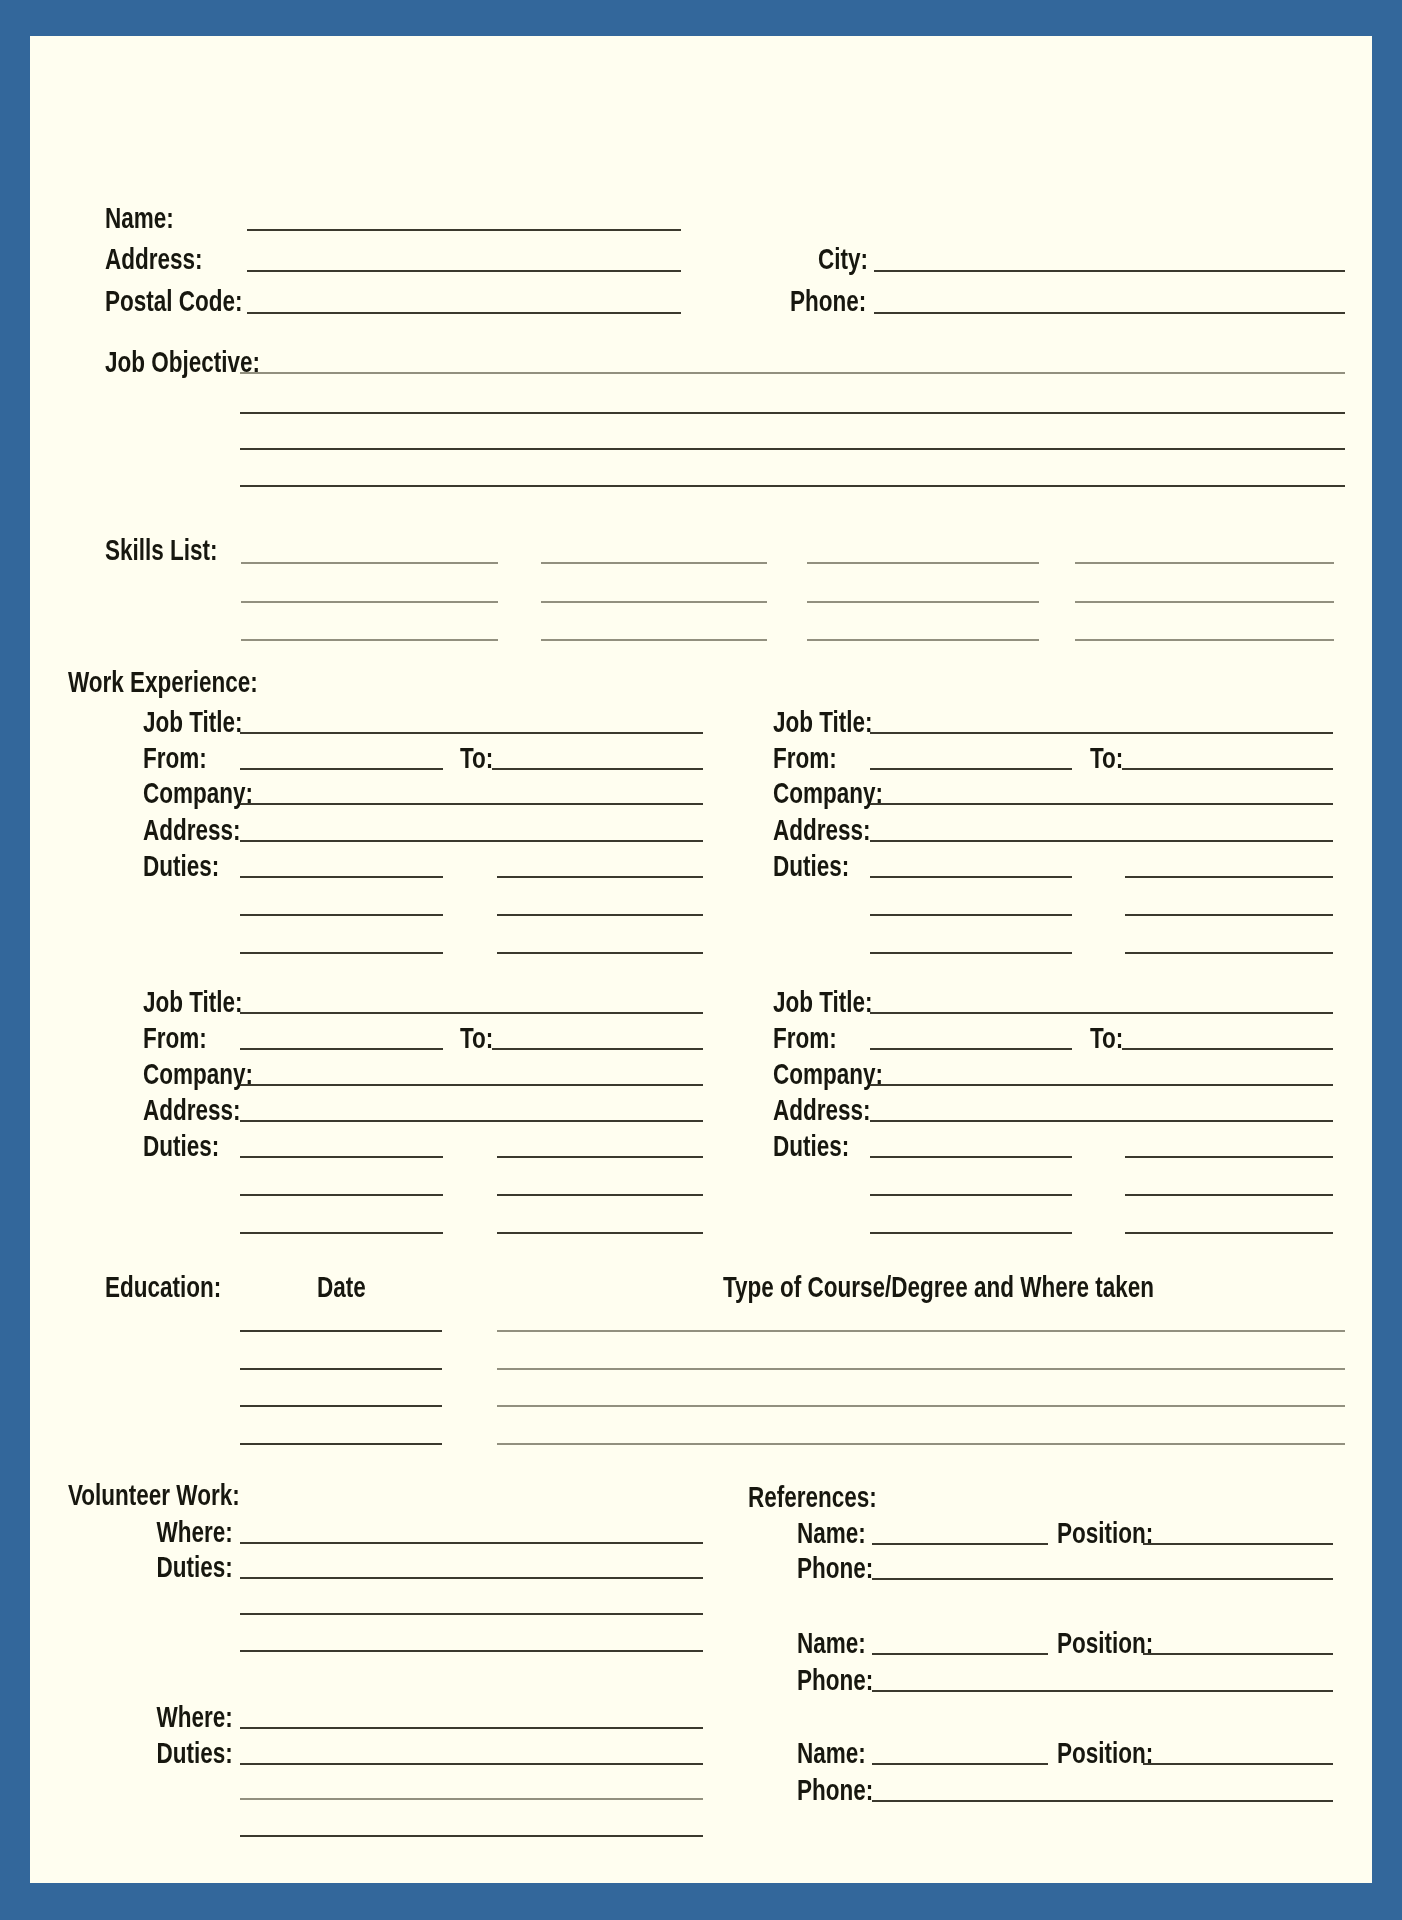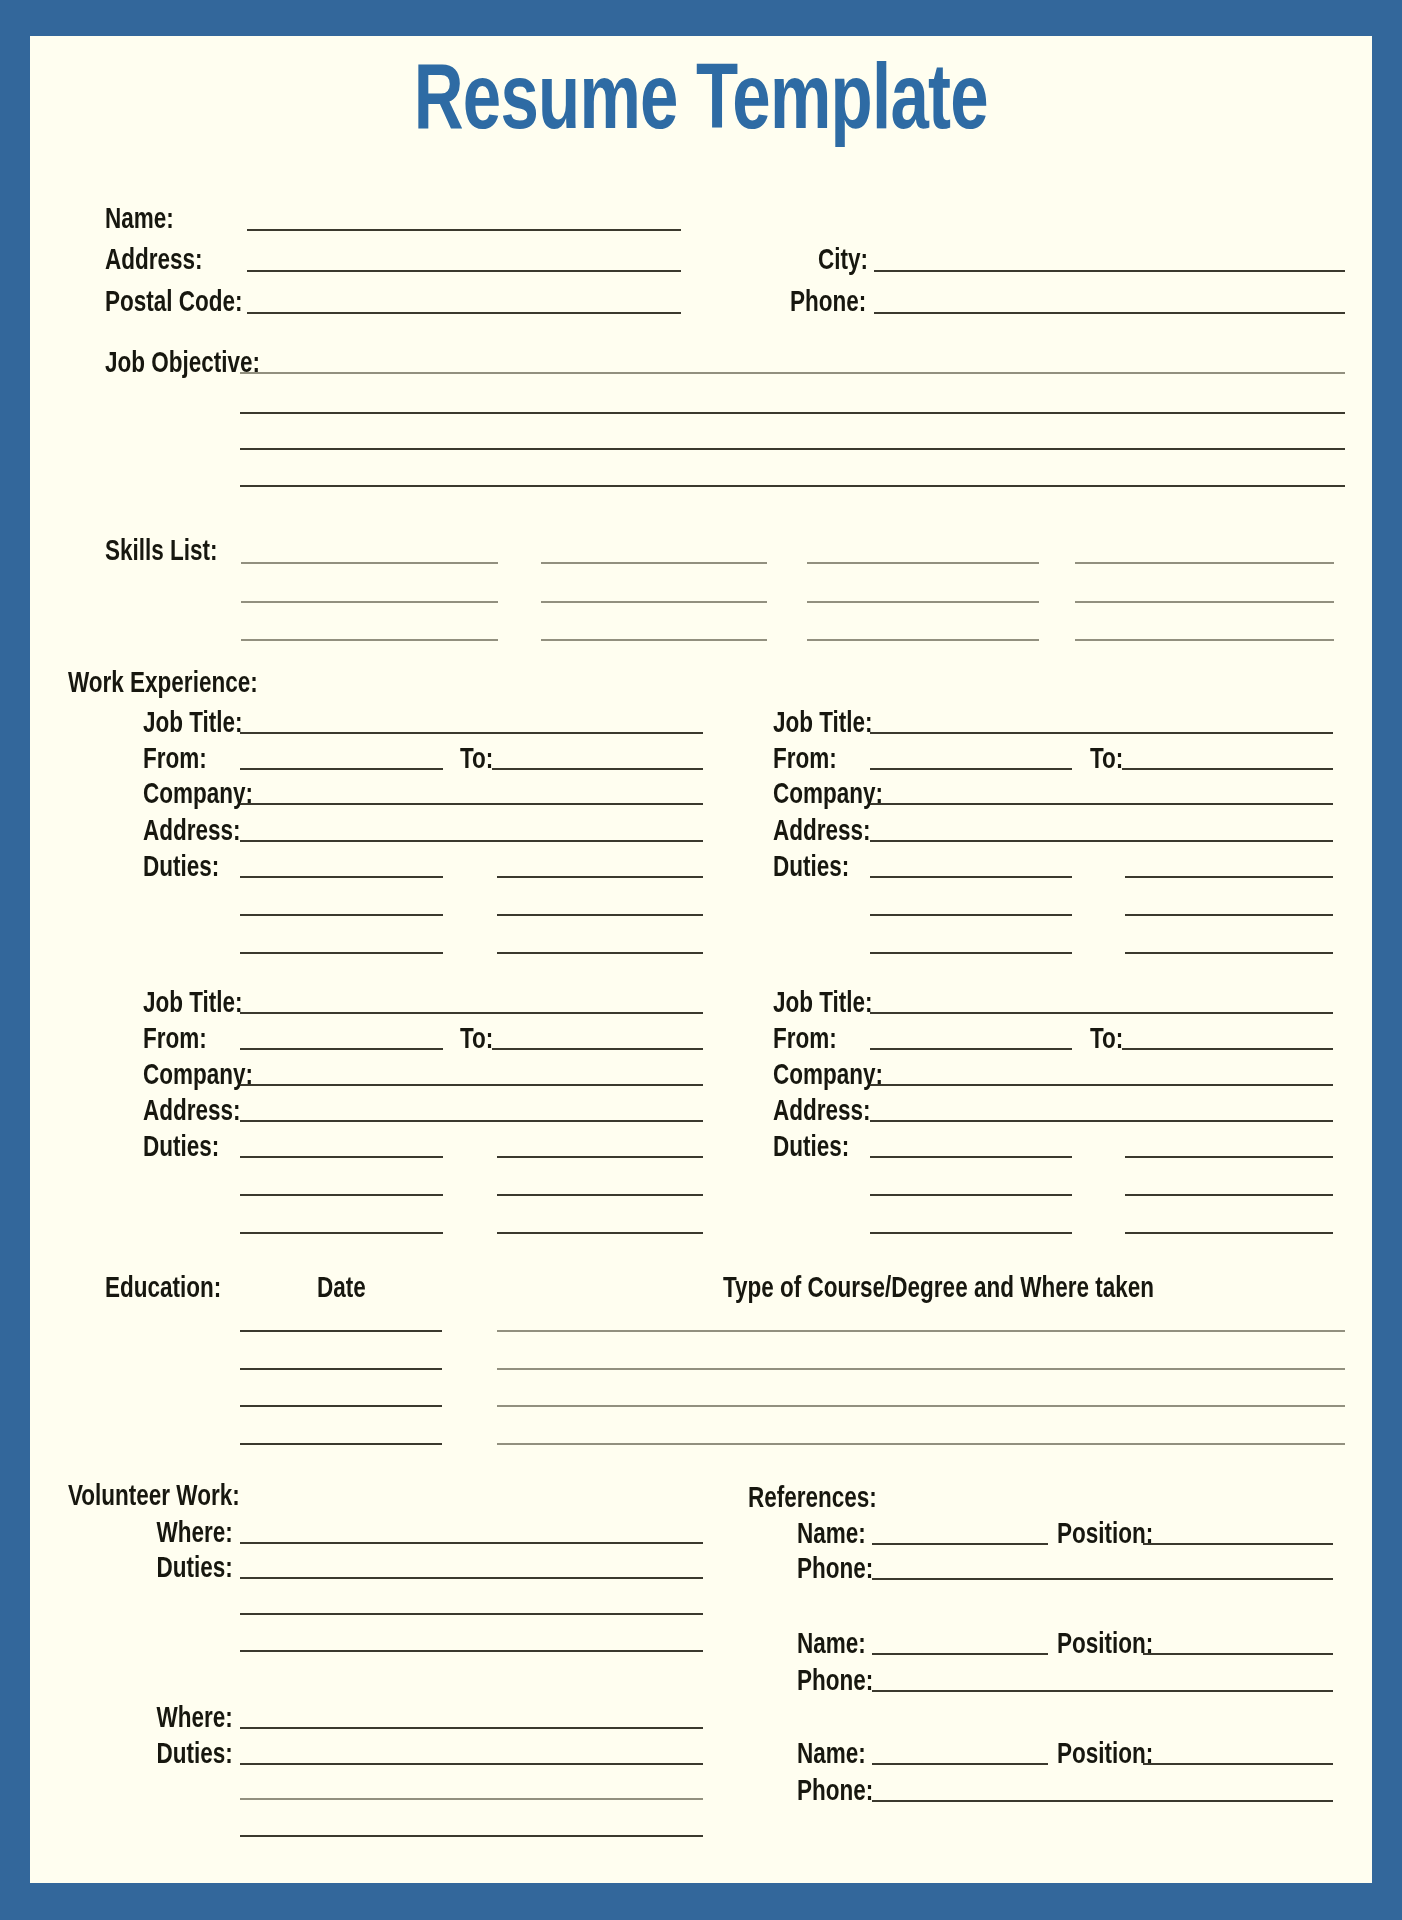--- a/index.html
+++ b/index.html
@@ -16,23 +16,20 @@
   .lb.r{transform-origin:100% 50%;text-align:right;}
   .ln{position:absolute;height:0;border-top:2px solid var(--line-dark,#3B392E);}
   .ln.g{border-top-color:var(--line-gray,#92907F);}
 </style>
 </head>
 <body>
 
 <div class="page">
   <div class="paper"></div>
 
-  <div class="titlewrap">
-    <span class="title">Resume Template</span>
-  </div>
 
   <b class="lb" style="left:105px;top:200px">Name:</b>
   <i class="ln" style="left:247px;top:229px;width:434px"></i>
   <b class="lb" style="left:105px;top:241px">Address:</b>
   <i class="ln" style="left:247px;top:270px;width:434px"></i>
   <b class="lb" style="left:818px;top:241px">City:</b>
   <i class="ln" style="left:874px;top:270px;width:471px"></i>
   <b class="lb" style="left:105px;top:283px">Postal Code:</b>
   <i class="ln" style="left:247px;top:312px;width:434px"></i>
   <b class="lb" style="left:790px;top:283px">Phone:</b>

